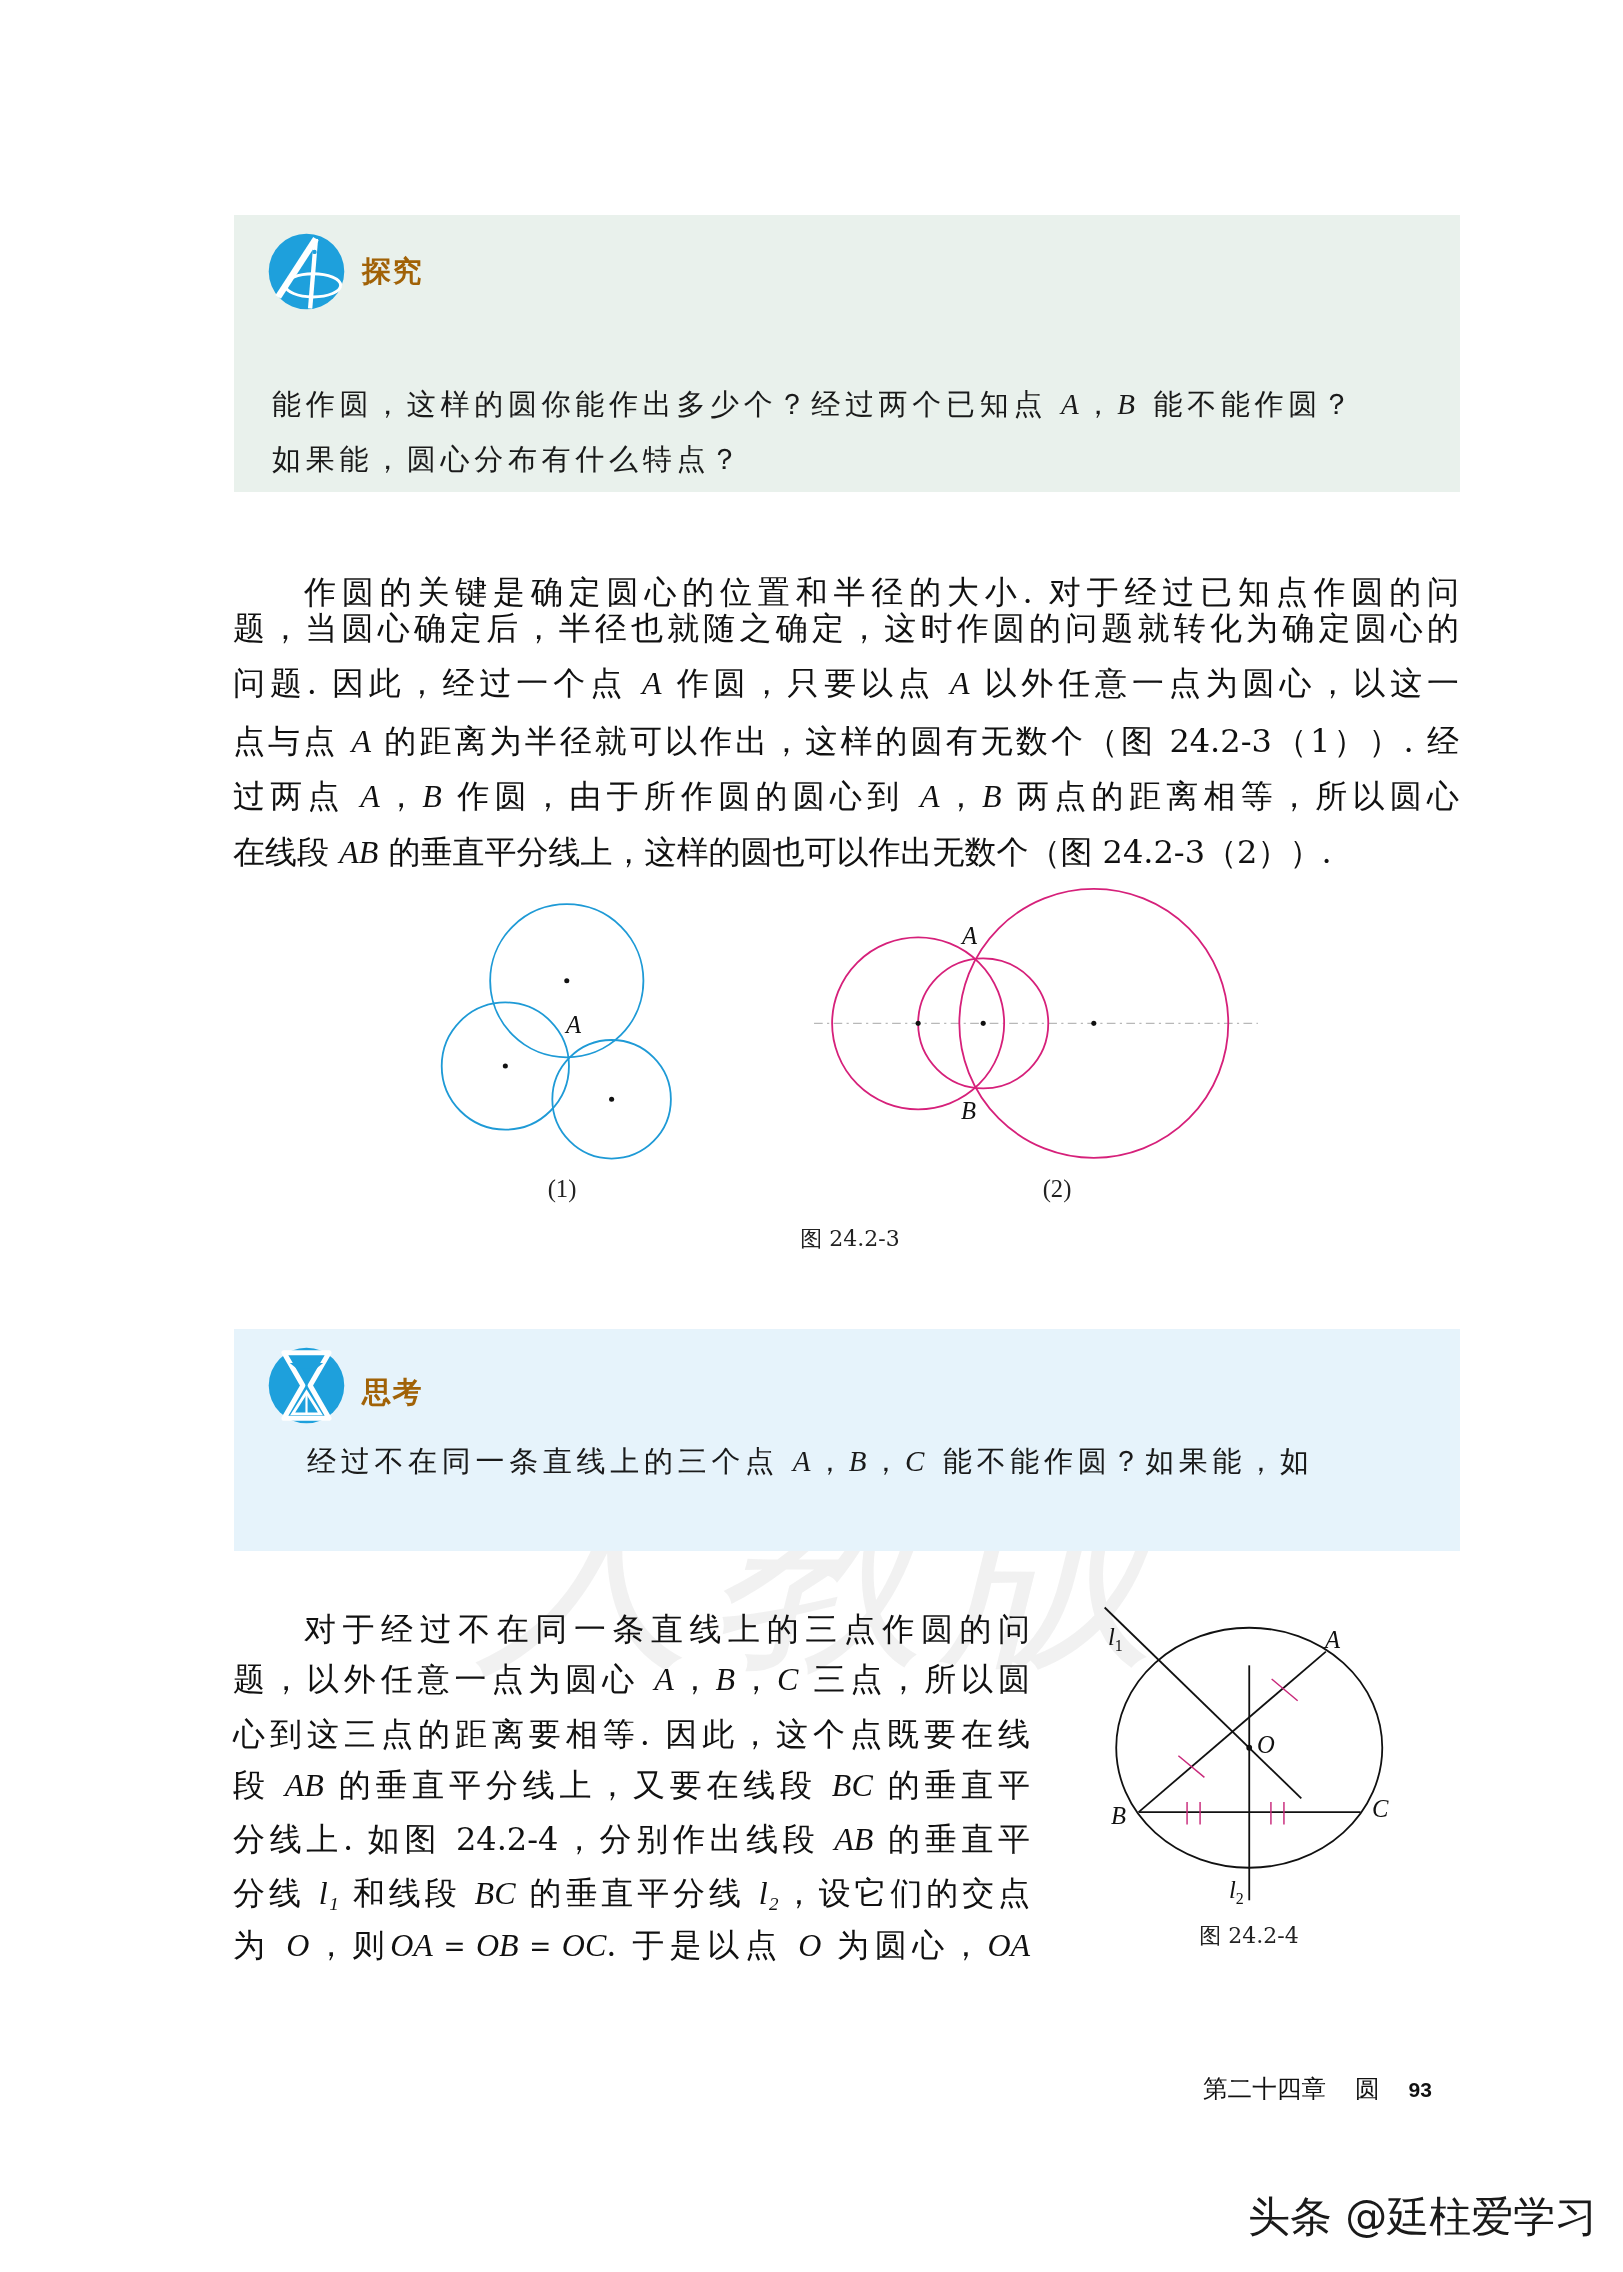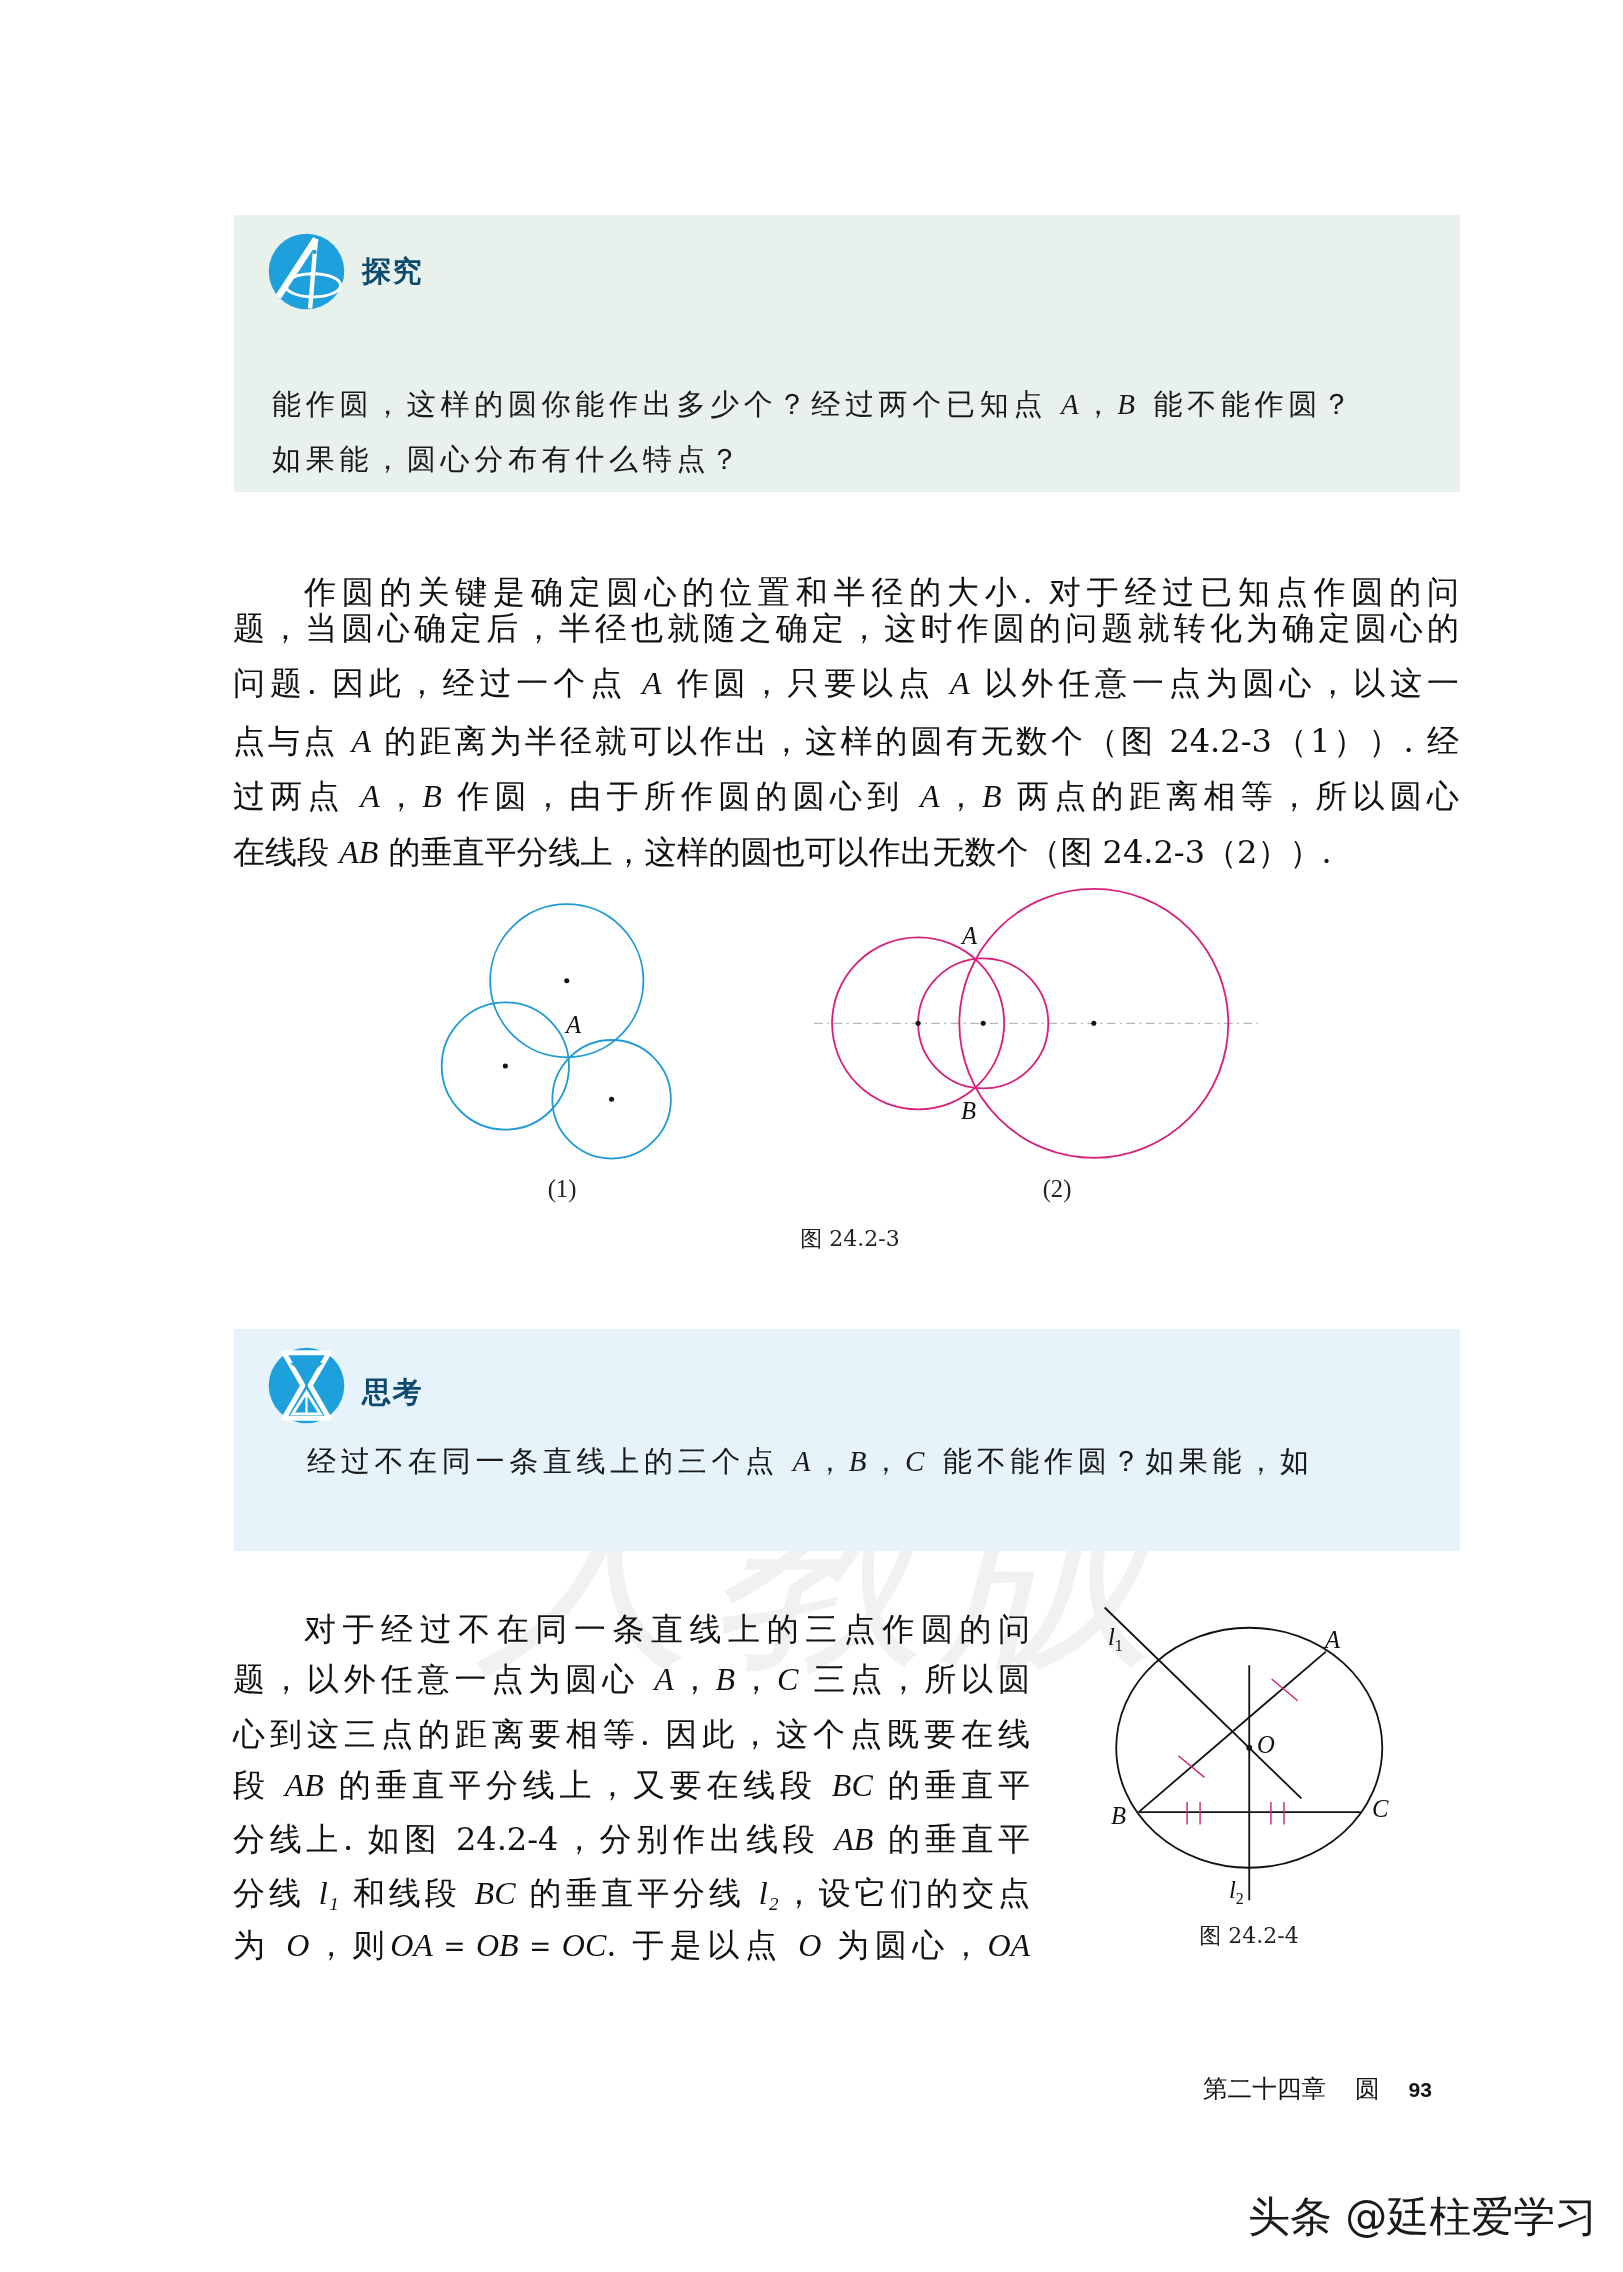--- a/index.html
+++ b/index.html
@@ -3,21 +3,21 @@
 <meta charset="utf-8">
 <style>
   html, body { margin: 0; padding: 0; background: #ffffff; }
   body { width: 1623px; height: 2273px; position: relative; overflow: hidden;
          font-family: "DejaVu Serif", "Liberation Serif", serif; color: #111; }
   .box { position: absolute; left: 234px; width: 1226px; }
   .box-explore { top: 215px; height: 277px; background: #e9f1ec; }
   .box-think { top: 1329px; height: 222px; background: #e6f3fb; }
   .box-icon { position: absolute; left: 34px; width: 77px; height: 77px; }
   .box-title { position: absolute; left: 128px; font-family: Liberation Sans, sans-serif;
-               font-weight: bold; font-size: 29px; line-height: 35px; color: #0c4a6e; letter-spacing: 1.4px; }
+               font-weight: bold; font-size: 29px; line-height: 35px; color: #a16207; letter-spacing: 1.4px; }
   .box-line { position: absolute; left: 38px; width: 1164px; font-size: 29px; line-height: 36px;
               white-space: nowrap; letter-spacing: 4.7px; color: #1a1a1a; }
   .para-line { position: absolute; left: 233px; font-size: 32px; line-height: 38px; white-space: nowrap;
                color: #111; text-align: justify; text-align-last: justify; }
   .para-line.full { width: 1226px; }
   .para-line.narrow { width: 797px; }
   .para-line.last { text-align-last: left; }
   .para-line.indent { padding-left: 71px; box-sizing: border-box; }
   i.m { font-family: "Liberation Serif", "DejaVu Serif", serif; font-style: italic; }
   .fig-label { position: absolute; font-family: "Liberation Serif", "DejaVu Serif", serif; font-style: italic;

